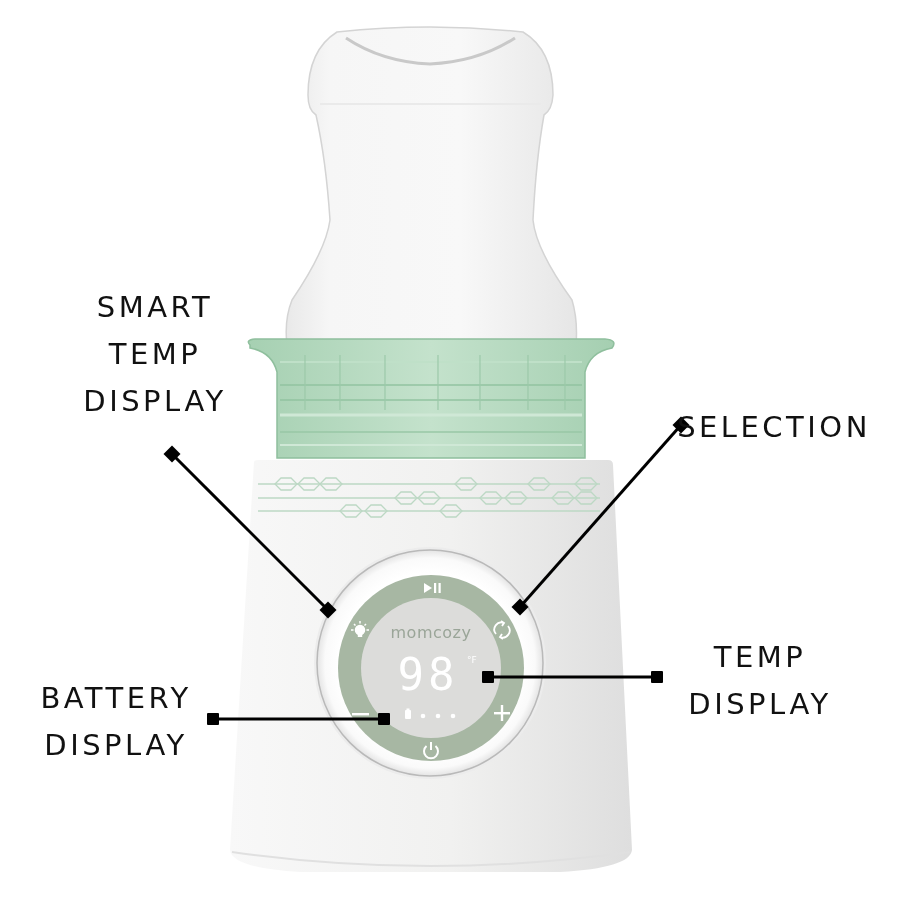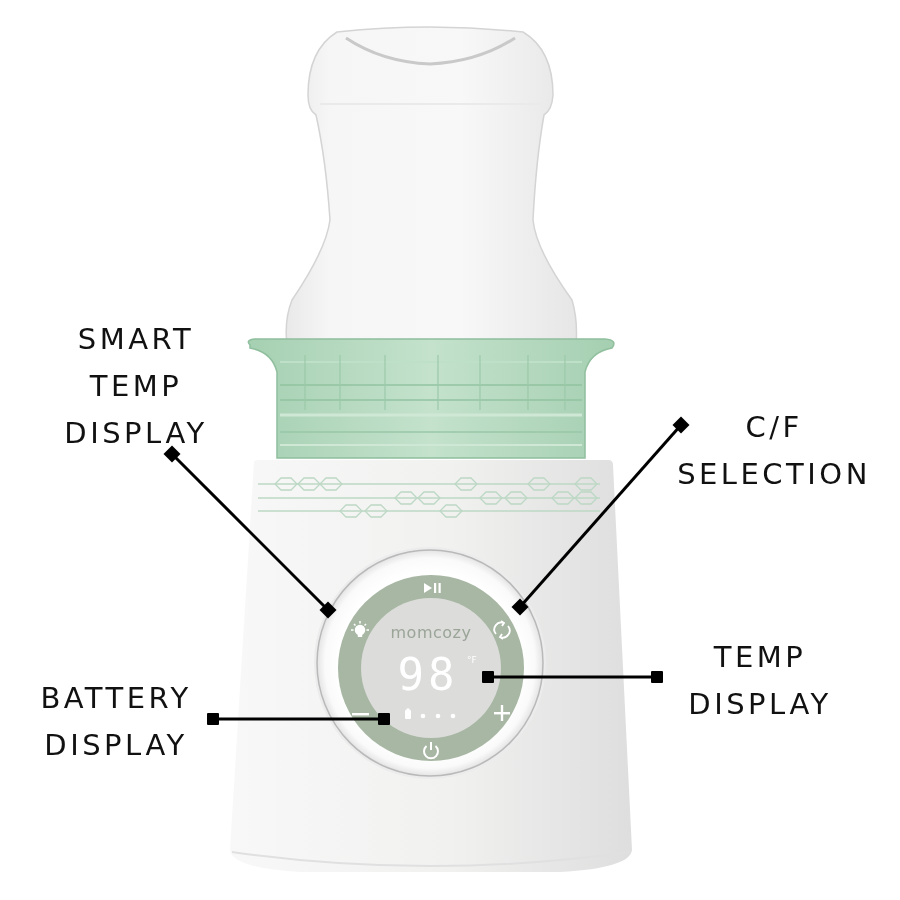--- a/index.html
+++ b/index.html
@@ -176,27 +176,26 @@
       <rect x="651" y="671" width="12" height="12" rx="1" stroke="none"></rect>
     </g>
     <g>
       <line x1="213" y1="719" x2="384" y2="719"></line>
       <rect x="207" y="713" width="12" height="12" rx="1" stroke="none"></rect>
       <rect x="378" y="713" width="12" height="12" rx="1" stroke="none"></rect>
     </g>
   </g>
 </svg>
 
-<div class="label" style="left:38px; top:284px; width:196px;margin-top:32px;">
+<div class="label" style="left:57px; top:284px; width:196px;">
   <span>SMART</span>
   <span>TEMP</span>
   <span>DISPLAY</span>
 </div>
 <div class="label" style="left:666px; top:404px; width:216px;">
-  <span>C/F</span>
   <span>SELECTION</span>
 </div>
 <div class="label" style="left:675px; top:634px; width:170px;">
   <span>TEMP</span>
   <span>DISPLAY</span>
 </div>
 <div class="label" style="left:28px; top:675px; width:176px;">
   <span>BATTERY</span>
   <span>DISPLAY</span>
 </div>

